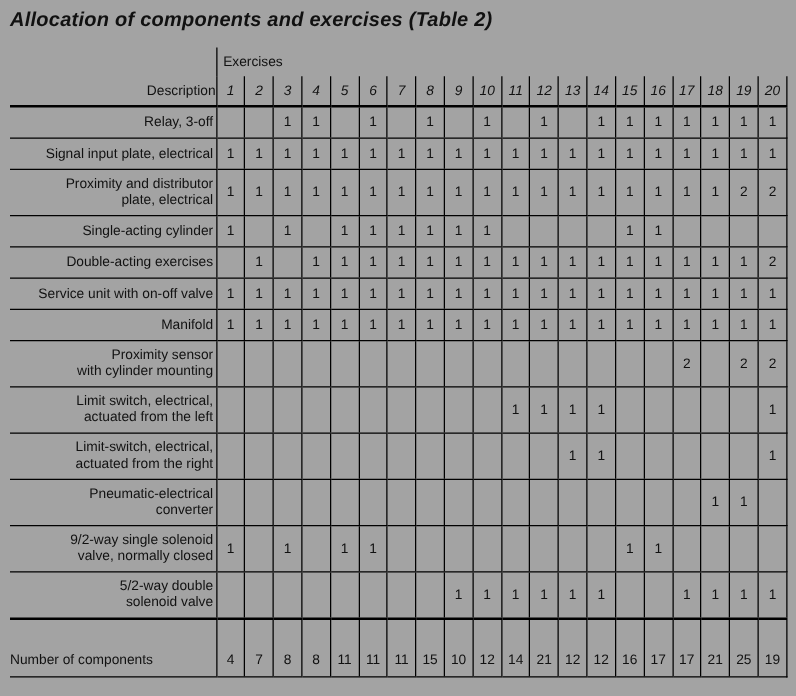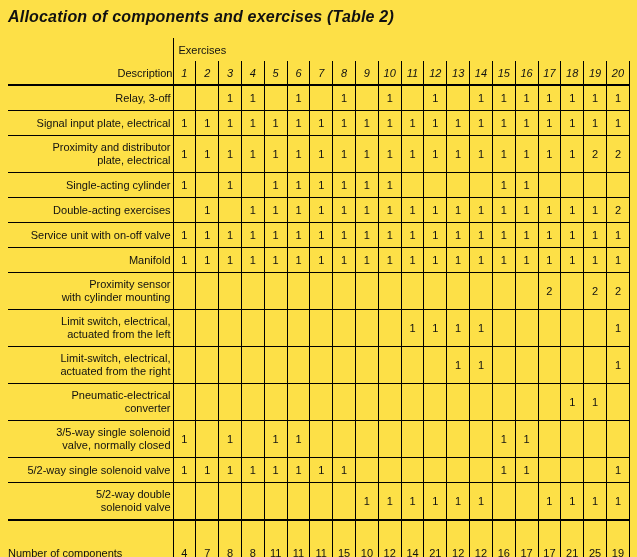--- a/index.html
+++ b/index.html
@@ -1,19 +1,19 @@
 <!DOCTYPE html>
 <html><head>
 <meta charset="utf-8">
 <style>
   html,body { margin:0; padding:0; background:#ffffff; }
   .page {
     position:relative;
     width:637px; height:557px;
-    background:#fde047;
+    background:#a3a3a3;
     overflow:hidden;
     font-family:"Liberation Sans", sans-serif;
     color:#111;
     box-sizing:border-box;
     padding:6px 7px 0 8px;
   }
   h1.title {
     font-size:16px;
     font-style:italic;
     font-weight:bold;
@@ -378,21 +378,21 @@
           <td class="cell"></td>
           <td class="cell"></td>
           <td class="cell"></td>
           <td class="cell"></td>
           <td class="cell"></td>
           <td class="cell">1</td>
           <td class="cell">1</td>
           <td class="cell last"></td>
         </tr>
         <tr>
-          <td class="desc">3/5-way single solenoid
+          <td class="desc">9/2-way single solenoid
 valve, normally closed</td>
           <td class="cell">1</td>
           <td class="cell"></td>
           <td class="cell">1</td>
           <td class="cell"></td>
           <td class="cell">1</td>
           <td class="cell">1</td>
           <td class="cell"></td>
           <td class="cell"></td>
           <td class="cell"></td>
@@ -400,43 +400,20 @@
           <td class="cell"></td>
           <td class="cell"></td>
           <td class="cell"></td>
           <td class="cell"></td>
           <td class="cell">1</td>
           <td class="cell">1</td>
           <td class="cell"></td>
           <td class="cell"></td>
           <td class="cell"></td>
           <td class="cell last"></td>
-        </tr>
-        <tr>
-          <td class="desc">5/2-way single solenoid valve</td>
-          <td class="cell">1</td>
-          <td class="cell">1</td>
-          <td class="cell">1</td>
-          <td class="cell">1</td>
-          <td class="cell">1</td>
-          <td class="cell">1</td>
-          <td class="cell">1</td>
-          <td class="cell">1</td>
-          <td class="cell"></td>
-          <td class="cell"></td>
-          <td class="cell"></td>
-          <td class="cell"></td>
-          <td class="cell"></td>
-          <td class="cell"></td>
-          <td class="cell">1</td>
-          <td class="cell">1</td>
-          <td class="cell"></td>
-          <td class="cell"></td>
-          <td class="cell"></td>
-          <td class="cell last">1</td>
         </tr>
         <tr class="last-row">
           <td class="desc">5/2-way double
 solenoid valve</td>
           <td class="cell"></td>
           <td class="cell"></td>
           <td class="cell"></td>
           <td class="cell"></td>
           <td class="cell"></td>
           <td class="cell"></td>

